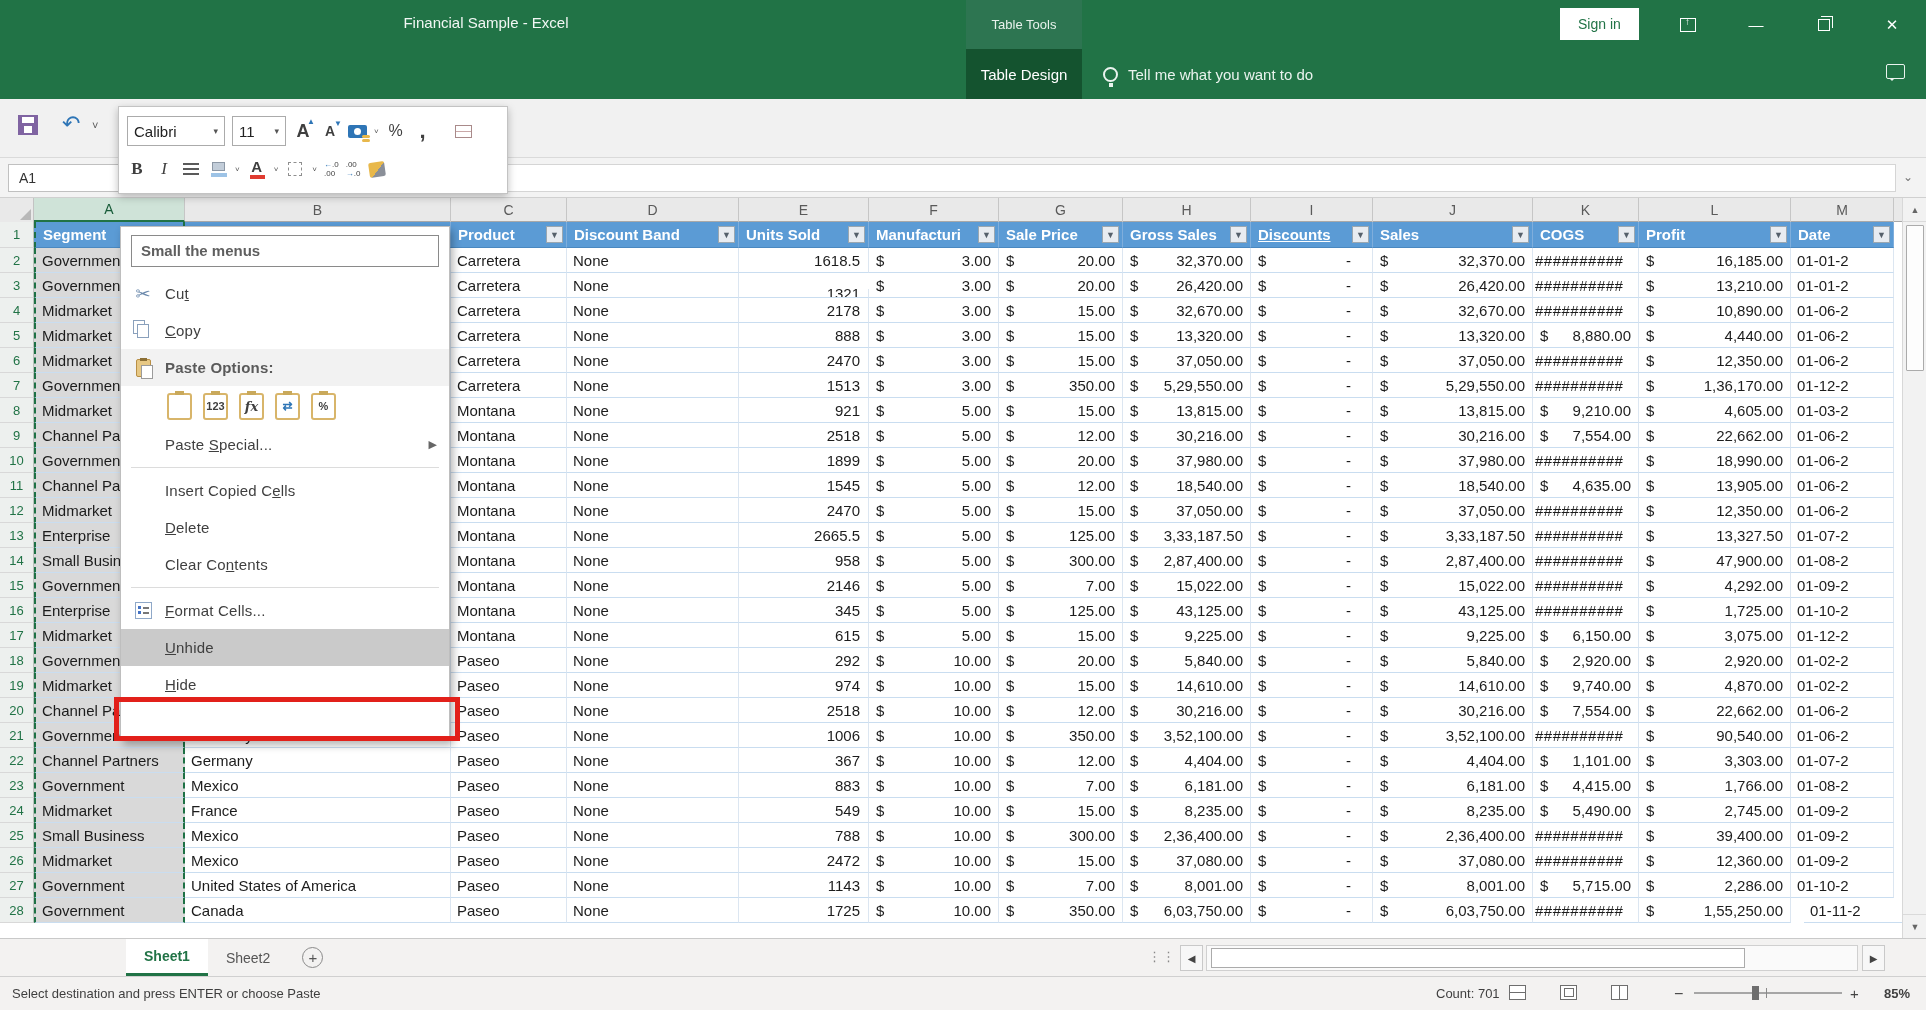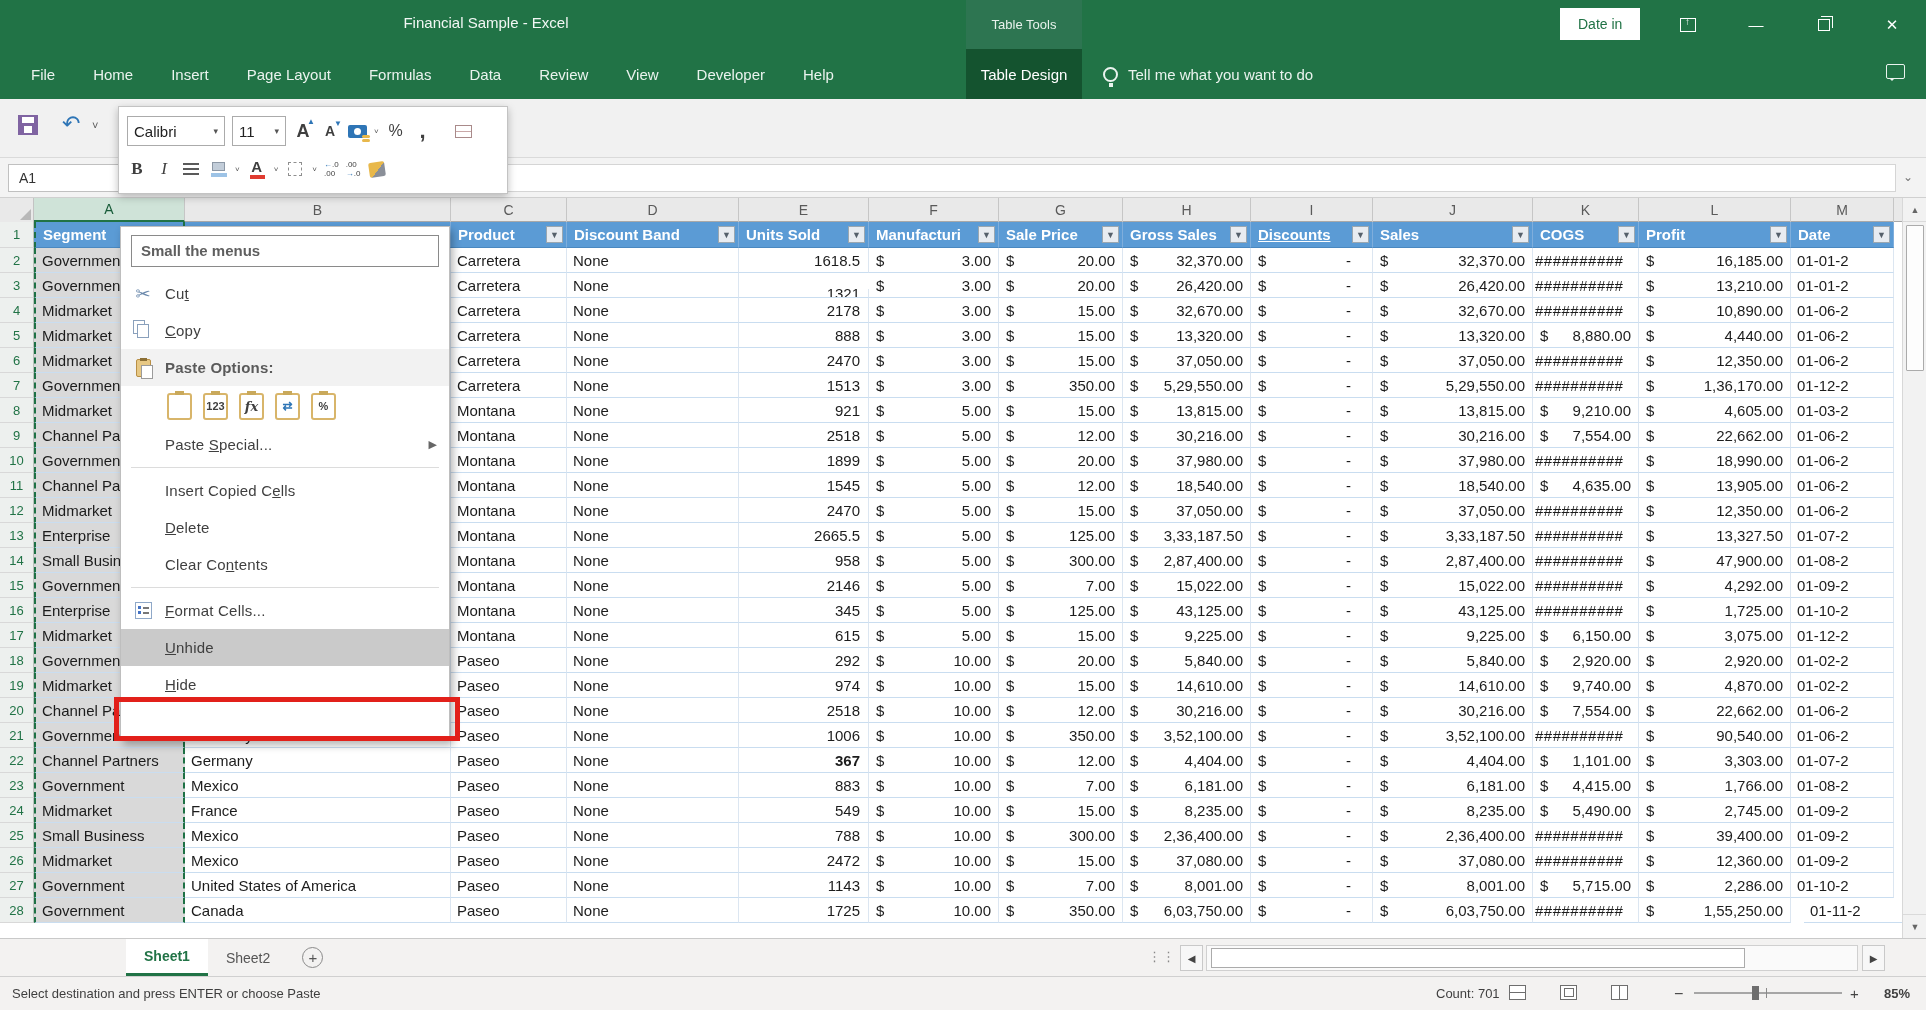--- a/index.html
+++ b/index.html
@@ -151,48 +151,36 @@
   .redbox { position:absolute; left:114px; top:697px; width:346px; height:44px; border:5px solid #E2201A; z-index:60; }
 </style>
 </head>
 <body>
 
 <div class="app">
 
   <div class="titlebar">
     <div class="tb-title">Financial Sample - Excel</div>
     <div class="tt-block">Table Tools</div>
-    <div class="signin">Date in</div>
+    <div class="signin">Sign in</div>
     <div class="winbtn" style="left:1664px;">
         <span class="ic-ribbonopts"></span>
       </div>
     <div class="winbtn" style="left:1732px;">
         <span>—</span>
       </div>
     <div class="winbtn" style="left:1800px;">
         <span class="ic-restore"></span>
       </div>
     <div class="winbtn" style="left:1868px;">
         <span>✕</span>
       </div>
   </div>
 
   <div class="ribbontabs">
-    <div id="tabs-flex">
-        <span class="rtab">File</span>
-        <span class="rtab">Home</span>
-        <span class="rtab">Insert</span>
-        <span class="rtab">Page Layout</span>
-        <span class="rtab">Formulas</span>
-        <span class="rtab">Data</span>
-        <span class="rtab">Review</span>
-        <span class="rtab">View</span>
-        <span class="rtab">Developer</span>
-        <span class="rtab">Help</span>
-      </div>
     <div class="tabdesign">Table Design</div>
     <div class="tellme">
       <span class="bulb"></span>
       <span>Tell me what you want to do</span>
     </div>
     <div class="ic-comment"></div>
   </div>
 
   <div class="band">
     <span class="ic-save"></span>
@@ -981,21 +969,21 @@
           <span>90,540.00</span>
         </div>
         <div class="c left" style="width: 103px;">01-06-2</div>
       </div>
       <div class="grow">
         <div class="rn">22</div>
         <div class="c left ca" style="width: 151px;">Channel Partners</div>
         <div class="c left" style="width: 266px;">Germany</div>
         <div class="c left" style="width: 116px;">Paseo</div>
         <div class="c left" style="width: 172px;">None</div>
-        <div class="c right" style="width: 130px; font-weight: bold;">367</div>
+        <div class="c right" style="width: 130px;">367</div>
         <div class="c acct" style="width: 130px;">
           <span>$</span>
           <span>10.00</span>
         </div>
         <div class="c acct" style="width: 124px;">
           <span>$</span>
           <span>12.00</span>
         </div>
         <div class="c acct" style="width: 128px;">
           <span>$</span>

